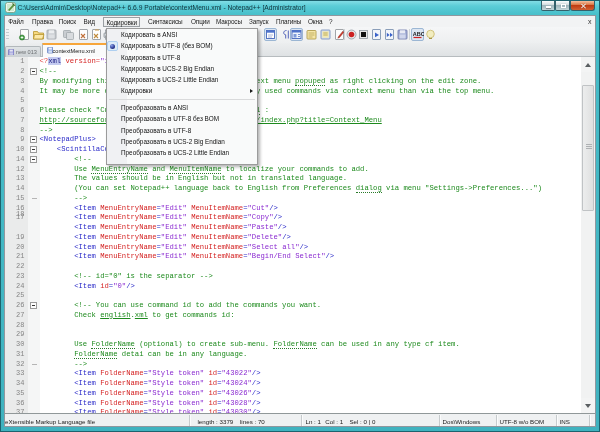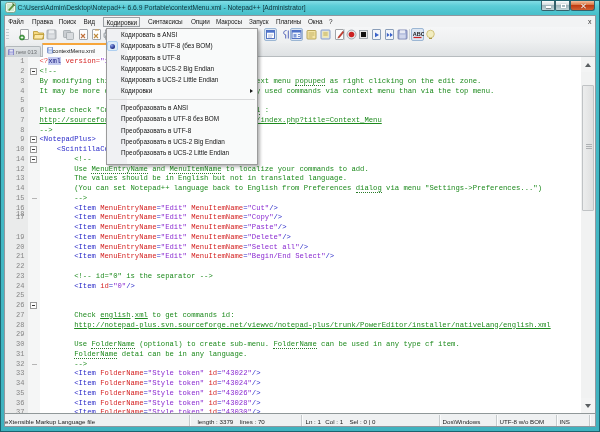--- a/index.html
+++ b/index.html
@@ -314,22 +314,22 @@
 <div class="cl" style="top:117.36px">        <i class="c">The values should be in English but not in translated language.</i></div>
 <div class="cl" style="top:136.87px">        <i class="c">--&gt;</i></div>
 <div class="cl" style="top:146.63px">        <i class="t">&lt;Item </i><i class="a">MenuEntryName</i><i class="t">=</i><i class="s">"Edit"</i> <i class="a">MenuItemName</i><i class="t">=</i><i class="s">"Cut"</i><i class="t">/&gt;</i></div>
 <div class="cl" style="top:156.38px">        <i class="t">&lt;Item </i><i class="a">MenuEntryName</i><i class="t">=</i><i class="s">"Edit"</i> <i class="a">MenuItemName</i><i class="t">=</i><i class="s">"Copy"</i><i class="t">/&gt;</i></div>
 <div class="cl" style="top:166.14px">        <i class="t">&lt;Item </i><i class="a">MenuEntryName</i><i class="t">=</i><i class="s">"Edit"</i> <i class="a">MenuItemName</i><i class="t">=</i><i class="s">"Paste"</i><i class="t">/&gt;</i></div>
 <div class="cl" style="top:175.89px">        <i class="t">&lt;Item </i><i class="a">MenuEntryName</i><i class="t">=</i><i class="s">"Edit"</i> <i class="a">MenuItemName</i><i class="t">=</i><i class="s">"Delete"</i><i class="t">/&gt;</i></div>
 <div class="cl" style="top:185.65px">        <i class="t">&lt;Item </i><i class="a">MenuEntryName</i><i class="t">=</i><i class="s">"Edit"</i> <i class="a">MenuItemName</i><i class="t">=</i><i class="s">"Select all"</i><i class="t">/&gt;</i></div>
 <div class="cl" style="top:195.40px">        <i class="t">&lt;Item </i><i class="a">MenuEntryName</i><i class="t">=</i><i class="s">"Edit"</i> <i class="a">MenuItemName</i><i class="t">=</i><i class="s">"Begin/End Select"</i><i class="t">/&gt;</i></div>
 <div class="cl" style="top:214.91px">        <i class="c">&lt;!-- id="0" is the separator --&gt;</i></div>
 <div class="cl" style="top:224.67px">        <i class="t">&lt;Item </i><i class="a">id</i><i class="t">=</i><i class="s">"0"</i><i class="t">/&gt;</i></div>
+<div class="cl" style="top:244.18px">        <i class="c">&lt;!-- You can use command id to add the commands you want.</i></div>
 <div class="cl" style="top:253.93px">        <i class="c">Check </i><i class="c u">english</i><i class="c">.</i><i class="c u">xml</i><i class="c"> to get commands id:</i></div>
-<div class="cl" style="top:263.69px">        <i class="c u">http://notepad-plus.svn.sourceforge.net/viewvc/notepad-plus/trunk/PowerEditor/installer/nativeLang/english.xml</i></div>
 <div class="cl" style="top:283.20px">        <i class="c">Use </i><i class="c w">FolderName</i><i class="c"> (optional) to create sub-menu. </i><i class="c w">FolderName</i><i class="c"> can be used in any type cf item.</i></div>
 <div class="cl" style="top:292.95px">        <i class="c w">FolderName</i><i class="c"> detai can be in any language.</i></div>
 <div class="cl" style="top:302.71px">        <i class="c">--&gt;</i></div>
 <div class="cl" style="top:312.46px">        <i class="t">&lt;Item </i><i class="a">FolderName</i><i class="t">=</i><i class="s">"Style token"</i> <i class="a">id</i><i class="t">=</i><i class="s">"43022"</i><i class="t">/&gt;</i></div>
 <div class="cl" style="top:322.22px">        <i class="t">&lt;Item </i><i class="a">FolderName</i><i class="t">=</i><i class="s">"Style token"</i> <i class="a">id</i><i class="t">=</i><i class="s">"43024"</i><i class="t">/&gt;</i></div>
 <div class="cl" style="top:331.97px">        <i class="t">&lt;Item </i><i class="a">FolderName</i><i class="t">=</i><i class="s">"Style token"</i> <i class="a">id</i><i class="t">=</i><i class="s">"43026"</i><i class="t">/&gt;</i></div>
 <div class="cl" style="top:341.73px">        <i class="t">&lt;Item </i><i class="a">FolderName</i><i class="t">=</i><i class="s">"Style token"</i> <i class="a">id</i><i class="t">=</i><i class="s">"43028"</i><i class="t">/&gt;</i></div>
 <div class="cl" style="top:351.48px">        <i class="t">&lt;Item </i><i class="a">FolderName</i><i class="t">=</i><i class="s">"Style token"</i> <i class="a">id</i><i class="t">=</i><i class="s">"43030"</i><i class="t">/&gt;</i></div>
     </div>
     <div class="sv">

